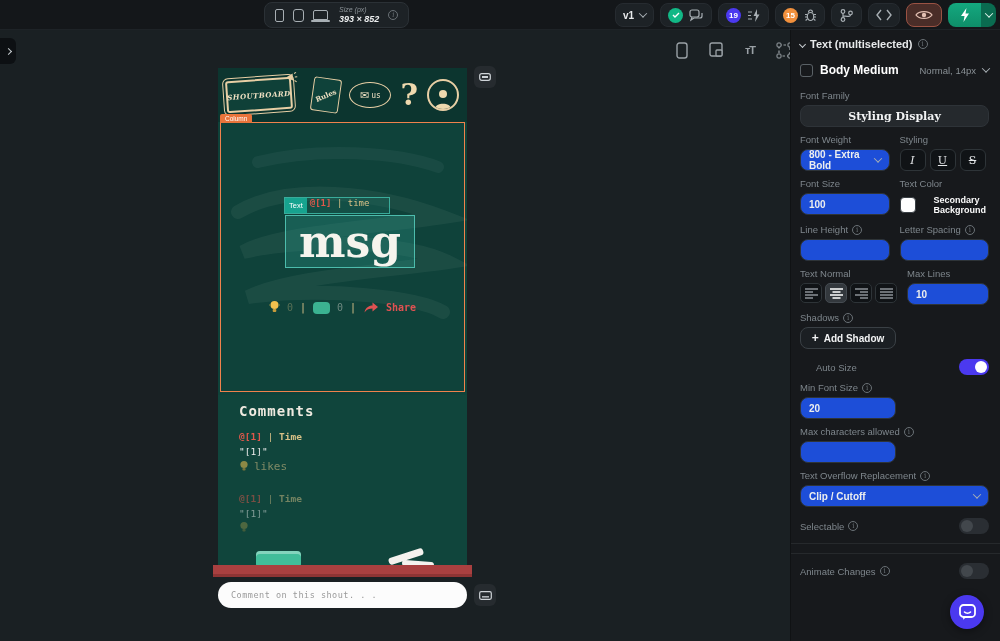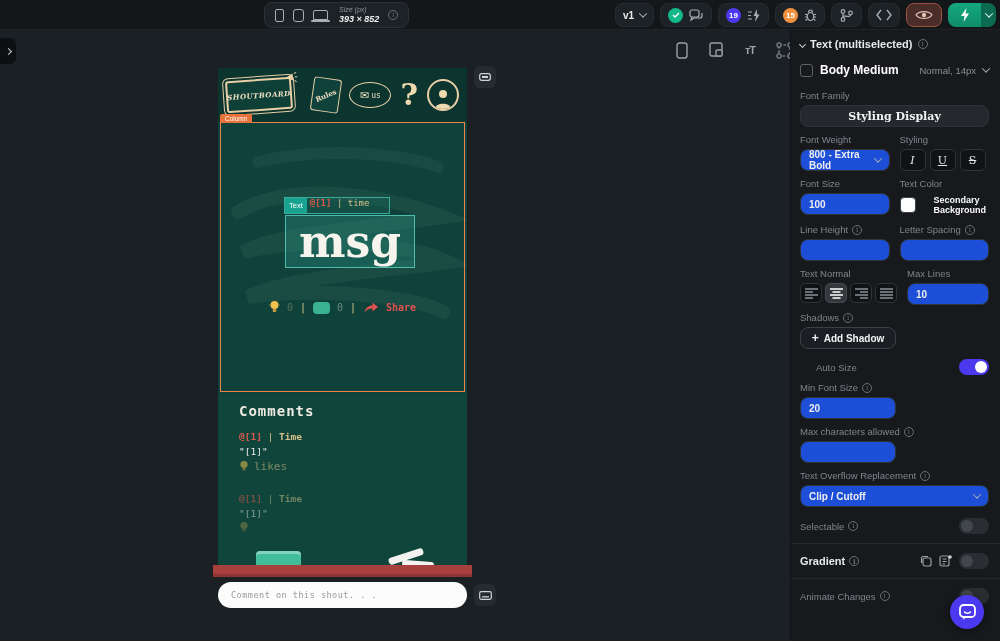--- a/index.html
+++ b/index.html
@@ -490,42 +490,20 @@
     <div class="row-between" style="margin-top:11px;">
       <span class="p-label" style="margin:0;">
           <span>Selectable</span>
           <span class="info"></span>
         </span>
       <span class="toggle tg-off"></span>
     </div>
 
     <div class="p-divider"></div>
 
-    <div class="row-between">
-      <span class="bold-label">
-          <span>Gradient</span>
-          <span class="info"></span>
-        </span>
-      <span style="display:flex; align-items:center; gap:7px;">
-        <span class="mini-ic">
-            <svg width="12" height="12" viewBox="0 0 12 12">
-              <rect x="3" y="3" width="8" height="8" rx="2" stroke="#9AA1A6" fill="none" stroke-width="1.2"></rect>
-              <path d="M1.5 8 V3 a1.5 1.5 0 0 1 1.5-1.5 h5" stroke="#9AA1A6" fill="none" stroke-width="1.2"></path>
-            </svg>
-          </span>
-        <span class="mini-ic">
-            <svg width="13" height="12" viewBox="0 0 13 12">
-              <rect x="1" y="1" width="9" height="10" rx="2" stroke="#9AA1A6" fill="none" stroke-width="1.2"></rect>
-              <path d="M3.5 4h4M3.5 6.5h4M3.5 9h2.5" stroke="#9AA1A6" stroke-width="1"></path>
-              <circle cx="11" cy="2" r="1.8" fill="#CFD4D8"></circle>
-            </svg>
-          </span>
-        <span class="toggle tg-off"></span>
-      </span>
-    </div>
 
     <div class="p-divider"></div>
 
     <div class="row-between">
       <span class="p-label" style="margin:0;">
           <span>Animate Changes</span>
           <span class="info"></span>
         </span>
       <span class="toggle tg-off"></span>
     </div>

